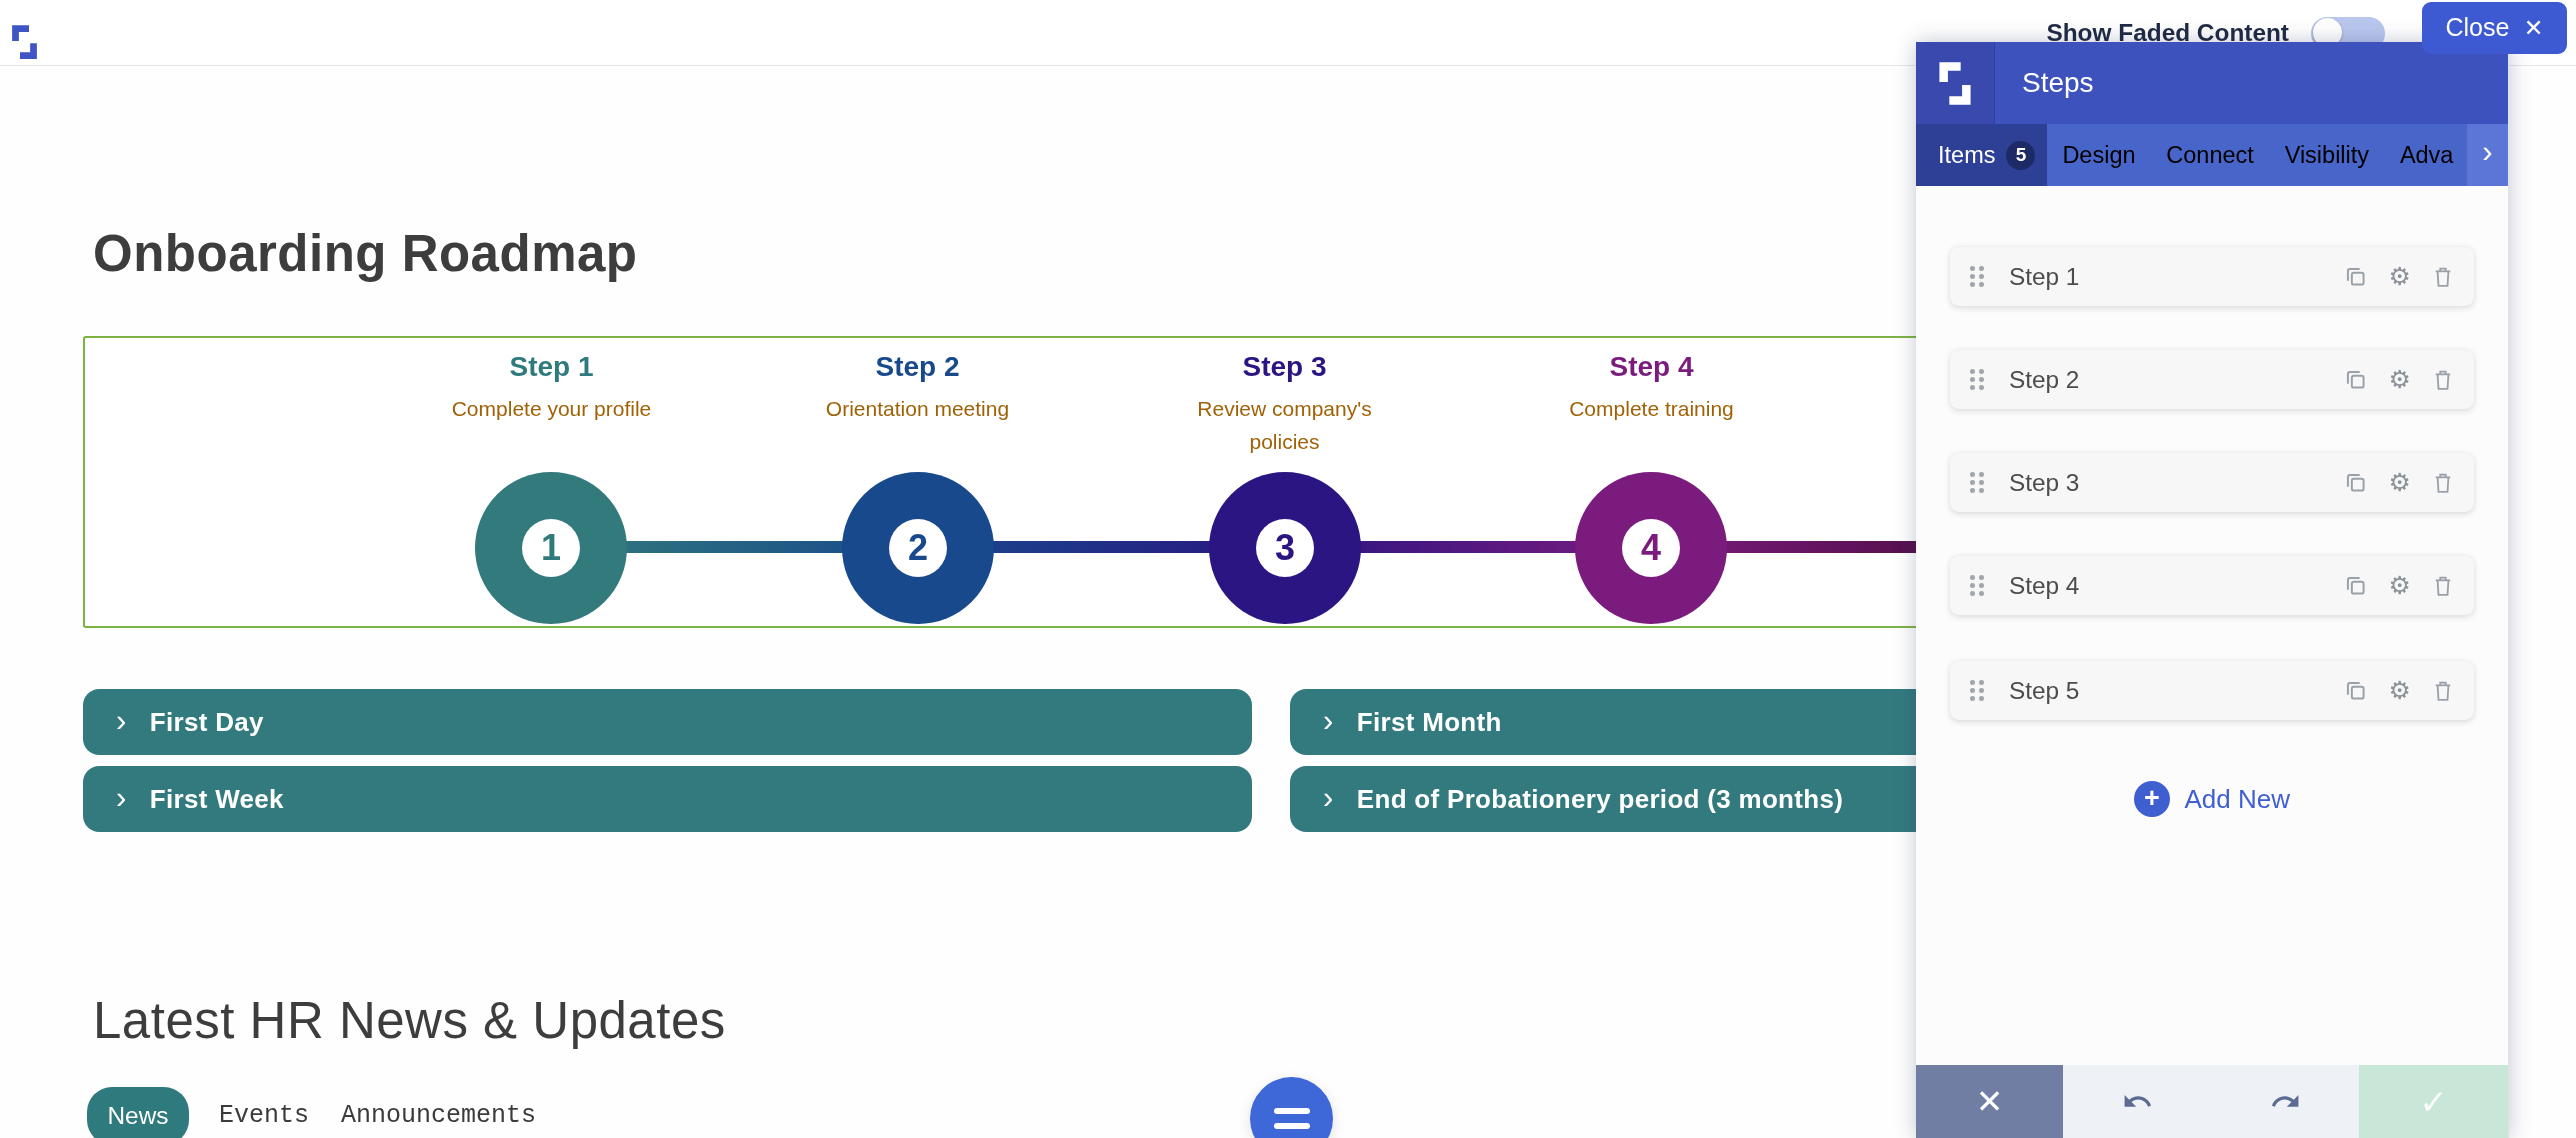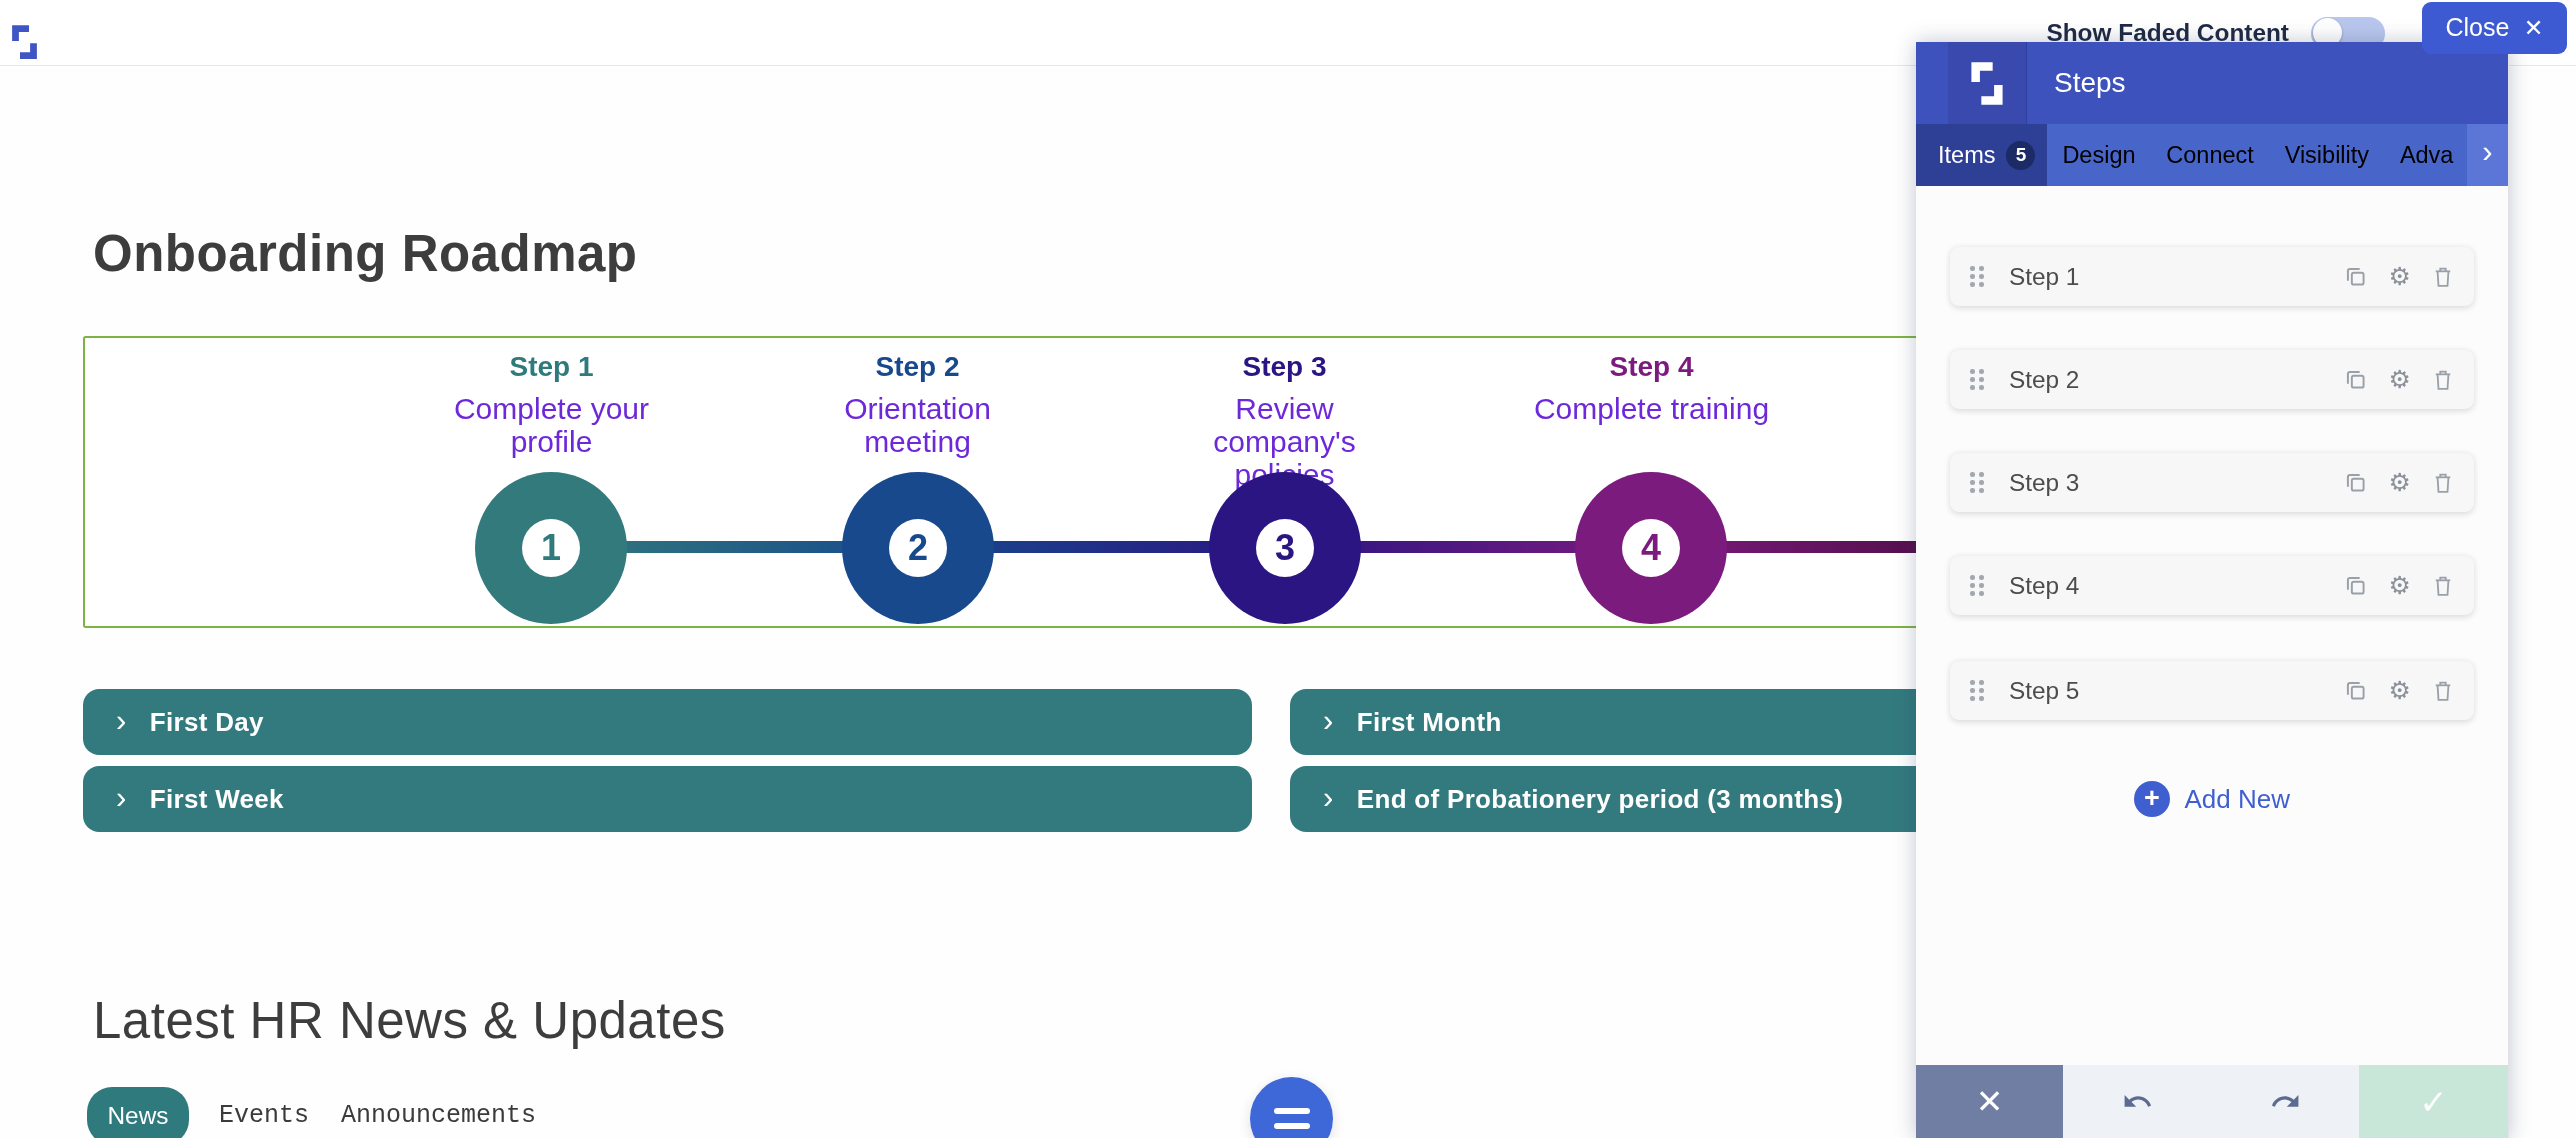--- a/index.html
+++ b/index.html
@@ -35,22 +35,22 @@
   #roadmap-title { left:93px; top:156px;font-weight:bold; }
   #news-title { left:93px; top:923px; }
 
   
   .steps-widget { position:absolute; left:83px; top:268px; width:2005px; height:292px;
                   border:2.7px solid #7db343; border-radius:2.7px; background:#fff; }
   .timeline-line { position:absolute; left:466px; top:203px; width:1368px; height:11.7px;
     background:linear-gradient(to right,#337a7c 0%, #17498c 26.8%, #2a1582 53.6%, #7b1b7e 80.4%, #55104e 100%); }
   .step-col { position:absolute; top:12.6px; width:307px; text-align:center; }
   .step-col .step-label { font-size:28px; font-weight:700; }
-  .step-col .step-desc { margin:9px auto 0; max-width:246px; font-size:30px; line-height:33px;
-                         color:#6d28d9; }
+  .step-col .step-desc { margin:9px auto 0; max-width:246px; font-size:21px; line-height:33px;
+                         color:#a16207; }
   .step-circle { position:absolute; top:134px; width:152px; height:152px; border-radius:50%;
                  display:flex; align-items:center; justify-content:center; }
   .step-circle .num { width:58px; height:58px; border-radius:50%; background:#fff; display:flex;
                       align-items:center; justify-content:center; font-size:36px; font-weight:700; }
   .col1 { left:313px; }  .col2 { left:679px; }  .col3 { left:1046px; } .col4 { left:1413px; }
   .cir1 { left:390px; background:#337a7c; }  .cir2 { left:757px; background:#17498c; }
   .cir3 { left:1124px; background:#2a1582; } .cir4 { left:1490px; background:#7b1b7e; }
   .t1 { color:#2e7a7c; } .t2 { color:#17498c; } .t3 { color:#2a1582; } .t4 { color:#7b1b7e; }
 
   
@@ -75,21 +75,21 @@
   .hamburger-btn { position:absolute; left:1250px; top:1009px; width:83px; height:83px;
                    border-radius:42px; background:#3e67d8; border:none; cursor:pointer;
                    display:flex; flex-direction:column; align-items:center; justify-content:center;
                    gap:8.1px; box-shadow:0 3.6px 12.6px rgba(0,0,0,.12); }
   .hamburger-btn .bar { width:36px; height:6.3px; border-radius:3.6px; background:#fff; }
 
   
   .panel { position:absolute; left:1916px; top:42px; width:593px; height:1097px; background:#fcfcfd;
            z-index:50; box-shadow:0 0 20px rgba(40,50,90,.28); border-right:1.8px solid #e3e3e6; }
   .panel-header { position:absolute; left:0; top:0; width:100%; height:82px; background:#3d52bd;
-                  display:flex; align-items:stretch;padding-left:32px; }
+                  display:flex; align-items:stretch; }
   .panel-logo { width:79px; background:#3a49ae; border-right:1.8px solid #2f41a0; display:flex;
                 align-items:center; justify-content:center; }
   .panel-title { align-self:center; padding-left:27px; color:#fff; font-size:28px; }
   .panel-tabs { position:absolute; left:0; top:82px; width:100%; height:62px; background:#4866c9;
                 display:flex; align-items:stretch; overflow:hidden; }
   .ptab { display:flex; align-items:center; gap:11px; padding:0 15.4px; font-size:23.5px;
           color:#000000; cursor:pointer; white-space:nowrap; }
   .ptab.active { background:#2e3f96; color:#fff; width:131px; padding:0 0 0 22px; }
   .badge { width:29px; height:29px; border-radius:50%; background:#1c2a66; color:#fff;
            font-size:19px; font-weight:700; display:flex; align-items:center; justify-content:center; }

